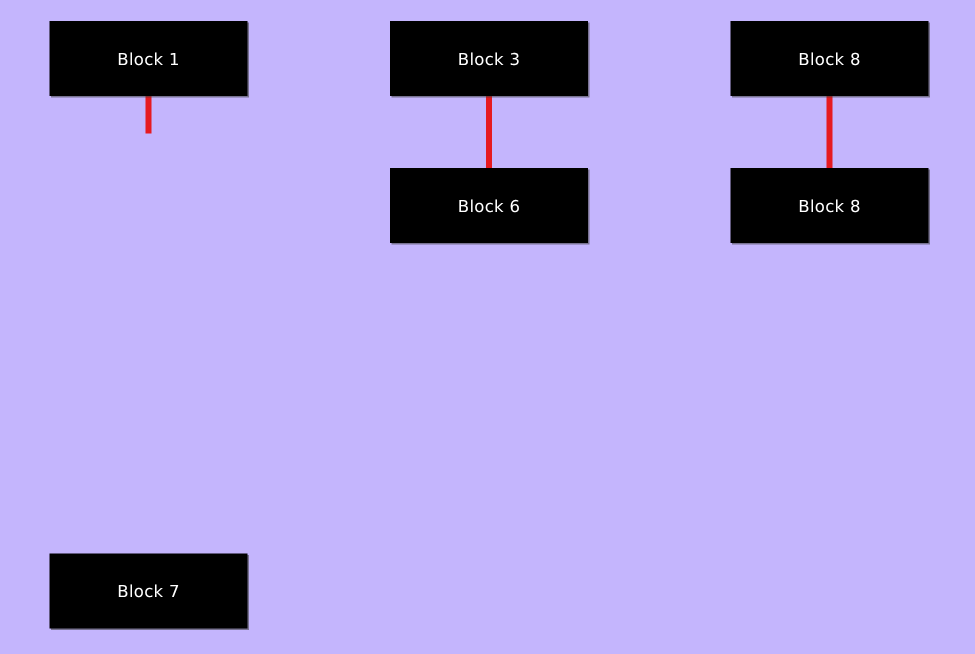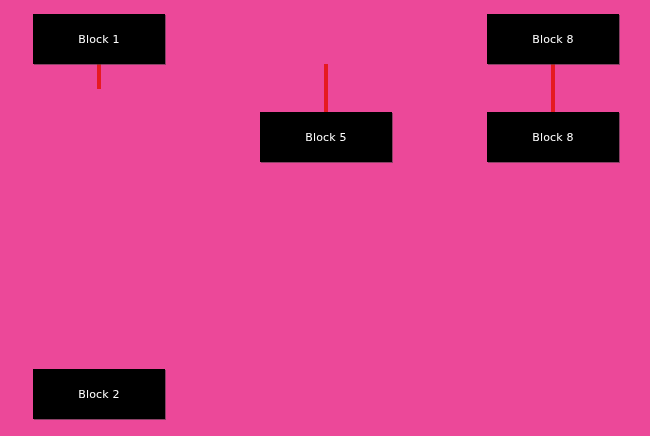--- a/index.html
+++ b/index.html
@@ -4,21 +4,21 @@
 <style>
   html, body {
     margin: 0;
     padding: 0;
     font-family: "DejaVu Sans", "Liberation Sans", sans-serif;
   }
   .canvas {
     position: relative;
     width: 650px;
     height: 436px;
-    background: #ec4899;
+    background: #c4b5fd;
     overflow: hidden;
   }
   .block {
     position: absolute;
     width: 132px;
     height: 50px;
     background: #000000;
     color: #ffffff;
     display: flex;
     align-items: center;
@@ -54,26 +54,29 @@
 
   <div class="connector connector-1"></div>
   <div class="connector connector-2"></div>
   <div class="connector connector-3"></div>
 
   <div class="block block-1">
     <span class="block-label">Block 1</span>
   </div>
 
   <div class="block block-2">
-    <span class="block-label">Block 2</span>
+    <span class="block-label">Block 7</span>
   </div>
 
+  <div class="block block-3">
+    <span class="block-label">Block 3</span>
+  </div>
 
   <div class="block block-4">
-    <span class="block-label">Block 5</span>
+    <span class="block-label">Block 6</span>
   </div>
 
   <div class="block block-5">
     <span class="block-label">Block 8</span>
   </div>
 
   <div class="block block-6">
     <span class="block-label">Block 8</span>
   </div>
 

